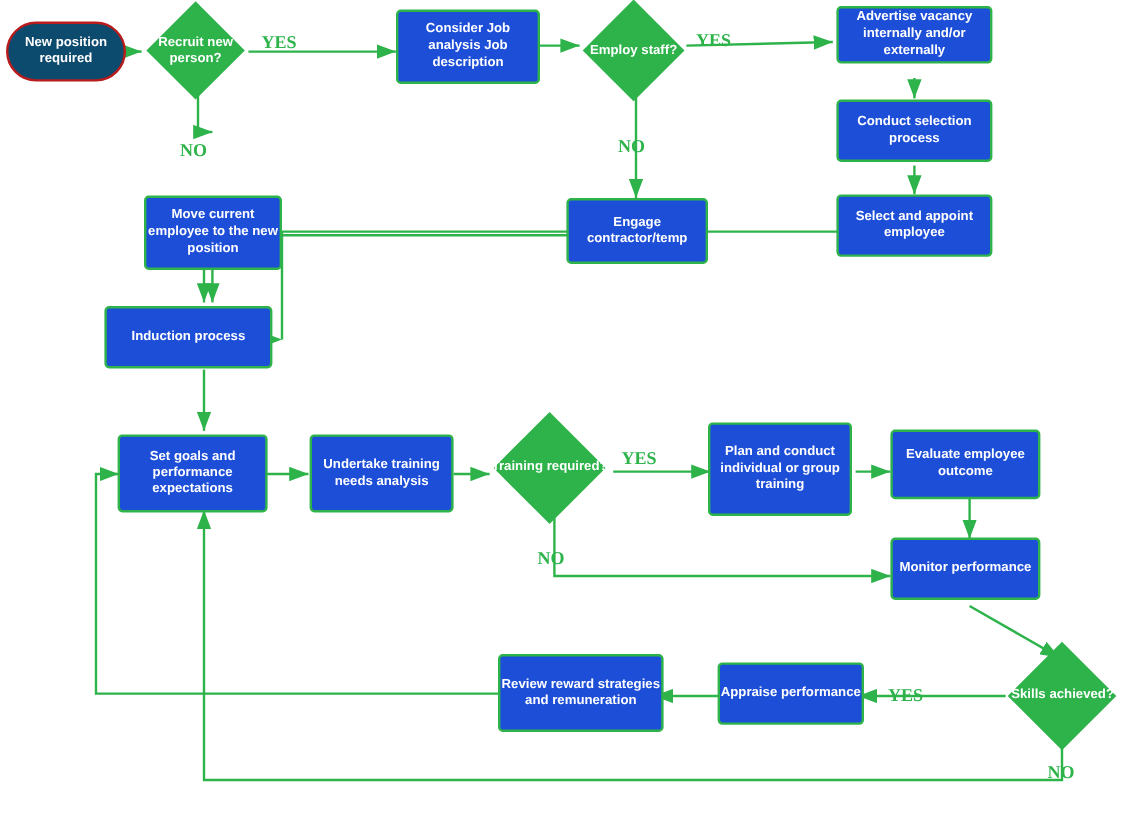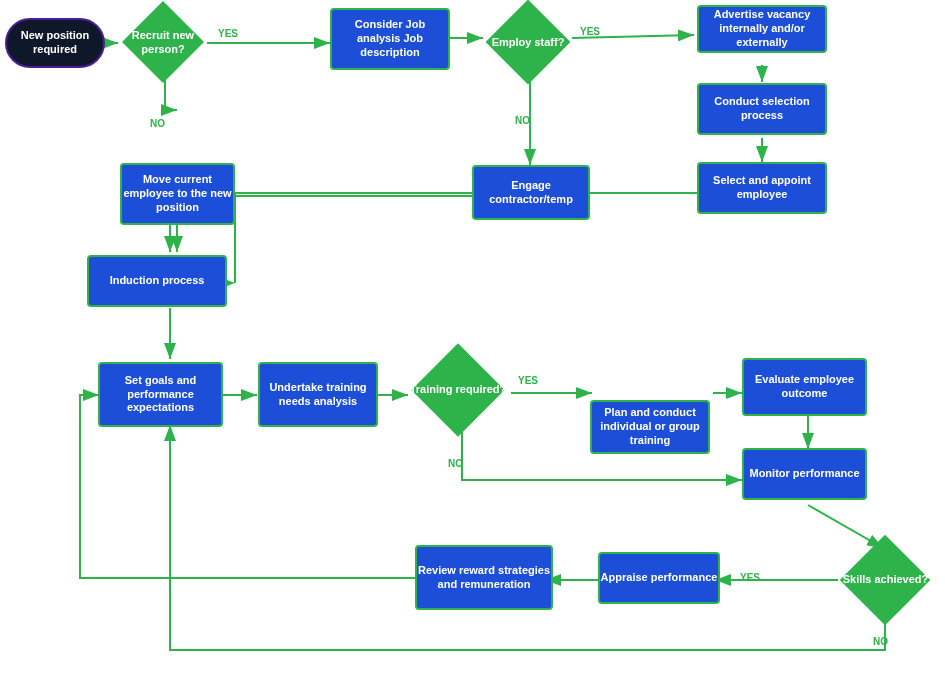--- a/index.html
+++ b/index.html
@@ -53,30 +53,31 @@
     .diamond-text {
       position: relative;
       z-index: 3;
       color: white;
       font-size: 11px;
       font-weight: bold;
       text-align: center;
       line-height: 1.2;
     }
     .pill-node {
-      background: #0f172a;
+      background: #0c4a6e;
       border-radius: 50px;
-      border: 2px solid #4c1d95;
+      border: 2px solid #b91c1c;
     }
     .label-yes, .label-no {
       position: absolute;
       z-index: 3;
-      font-size: 10px;
+      font-size: 15px;
       font-weight: bold;
       color: #2db34a;
+      font-family: Liberation Serif, serif;
     }
   </style>
 </head>
 <body>
 
 <div id="flowchart">
   <svg id="arrows">
 
     <defs>
       <marker id="arrowhead" markerWidth="8" markerHeight="6" refX="8" refY="3" orient="auto">
@@ -190,21 +191,21 @@
 
   <div class="node rect-node" style="left:258px;top:362px;width:120px;height:65px;">
     <span>Undertake training needs analysis</span>
   </div>
 
   <div class="node diamond-node" style="left:408px;top:354px;width:100px;height:72px;">
     <div class="diamond-inner" style="width:66px;height:66px;top:3px;left:17px;"></div>
     <span class="diamond-text">Training required?</span>
   </div>
 
-  <div class="node rect-node" style="left:590px;top:352px;width:120px;height:54px;margin-top:48px;">
+  <div class="node rect-node" style="left:590px;top:352px;width:120px;height:78px;">
     <span>Plan and conduct individual or group training</span>
   </div>
 
   <div class="node rect-node" style="left:742px;top:358px;width:125px;height:58px;">
     <span>Evaluate employee outcome</span>
   </div>
 
   <div class="node rect-node" style="left:742px;top:448px;width:125px;height:52px;">
     <span>Monitor performance</span>
   </div>

